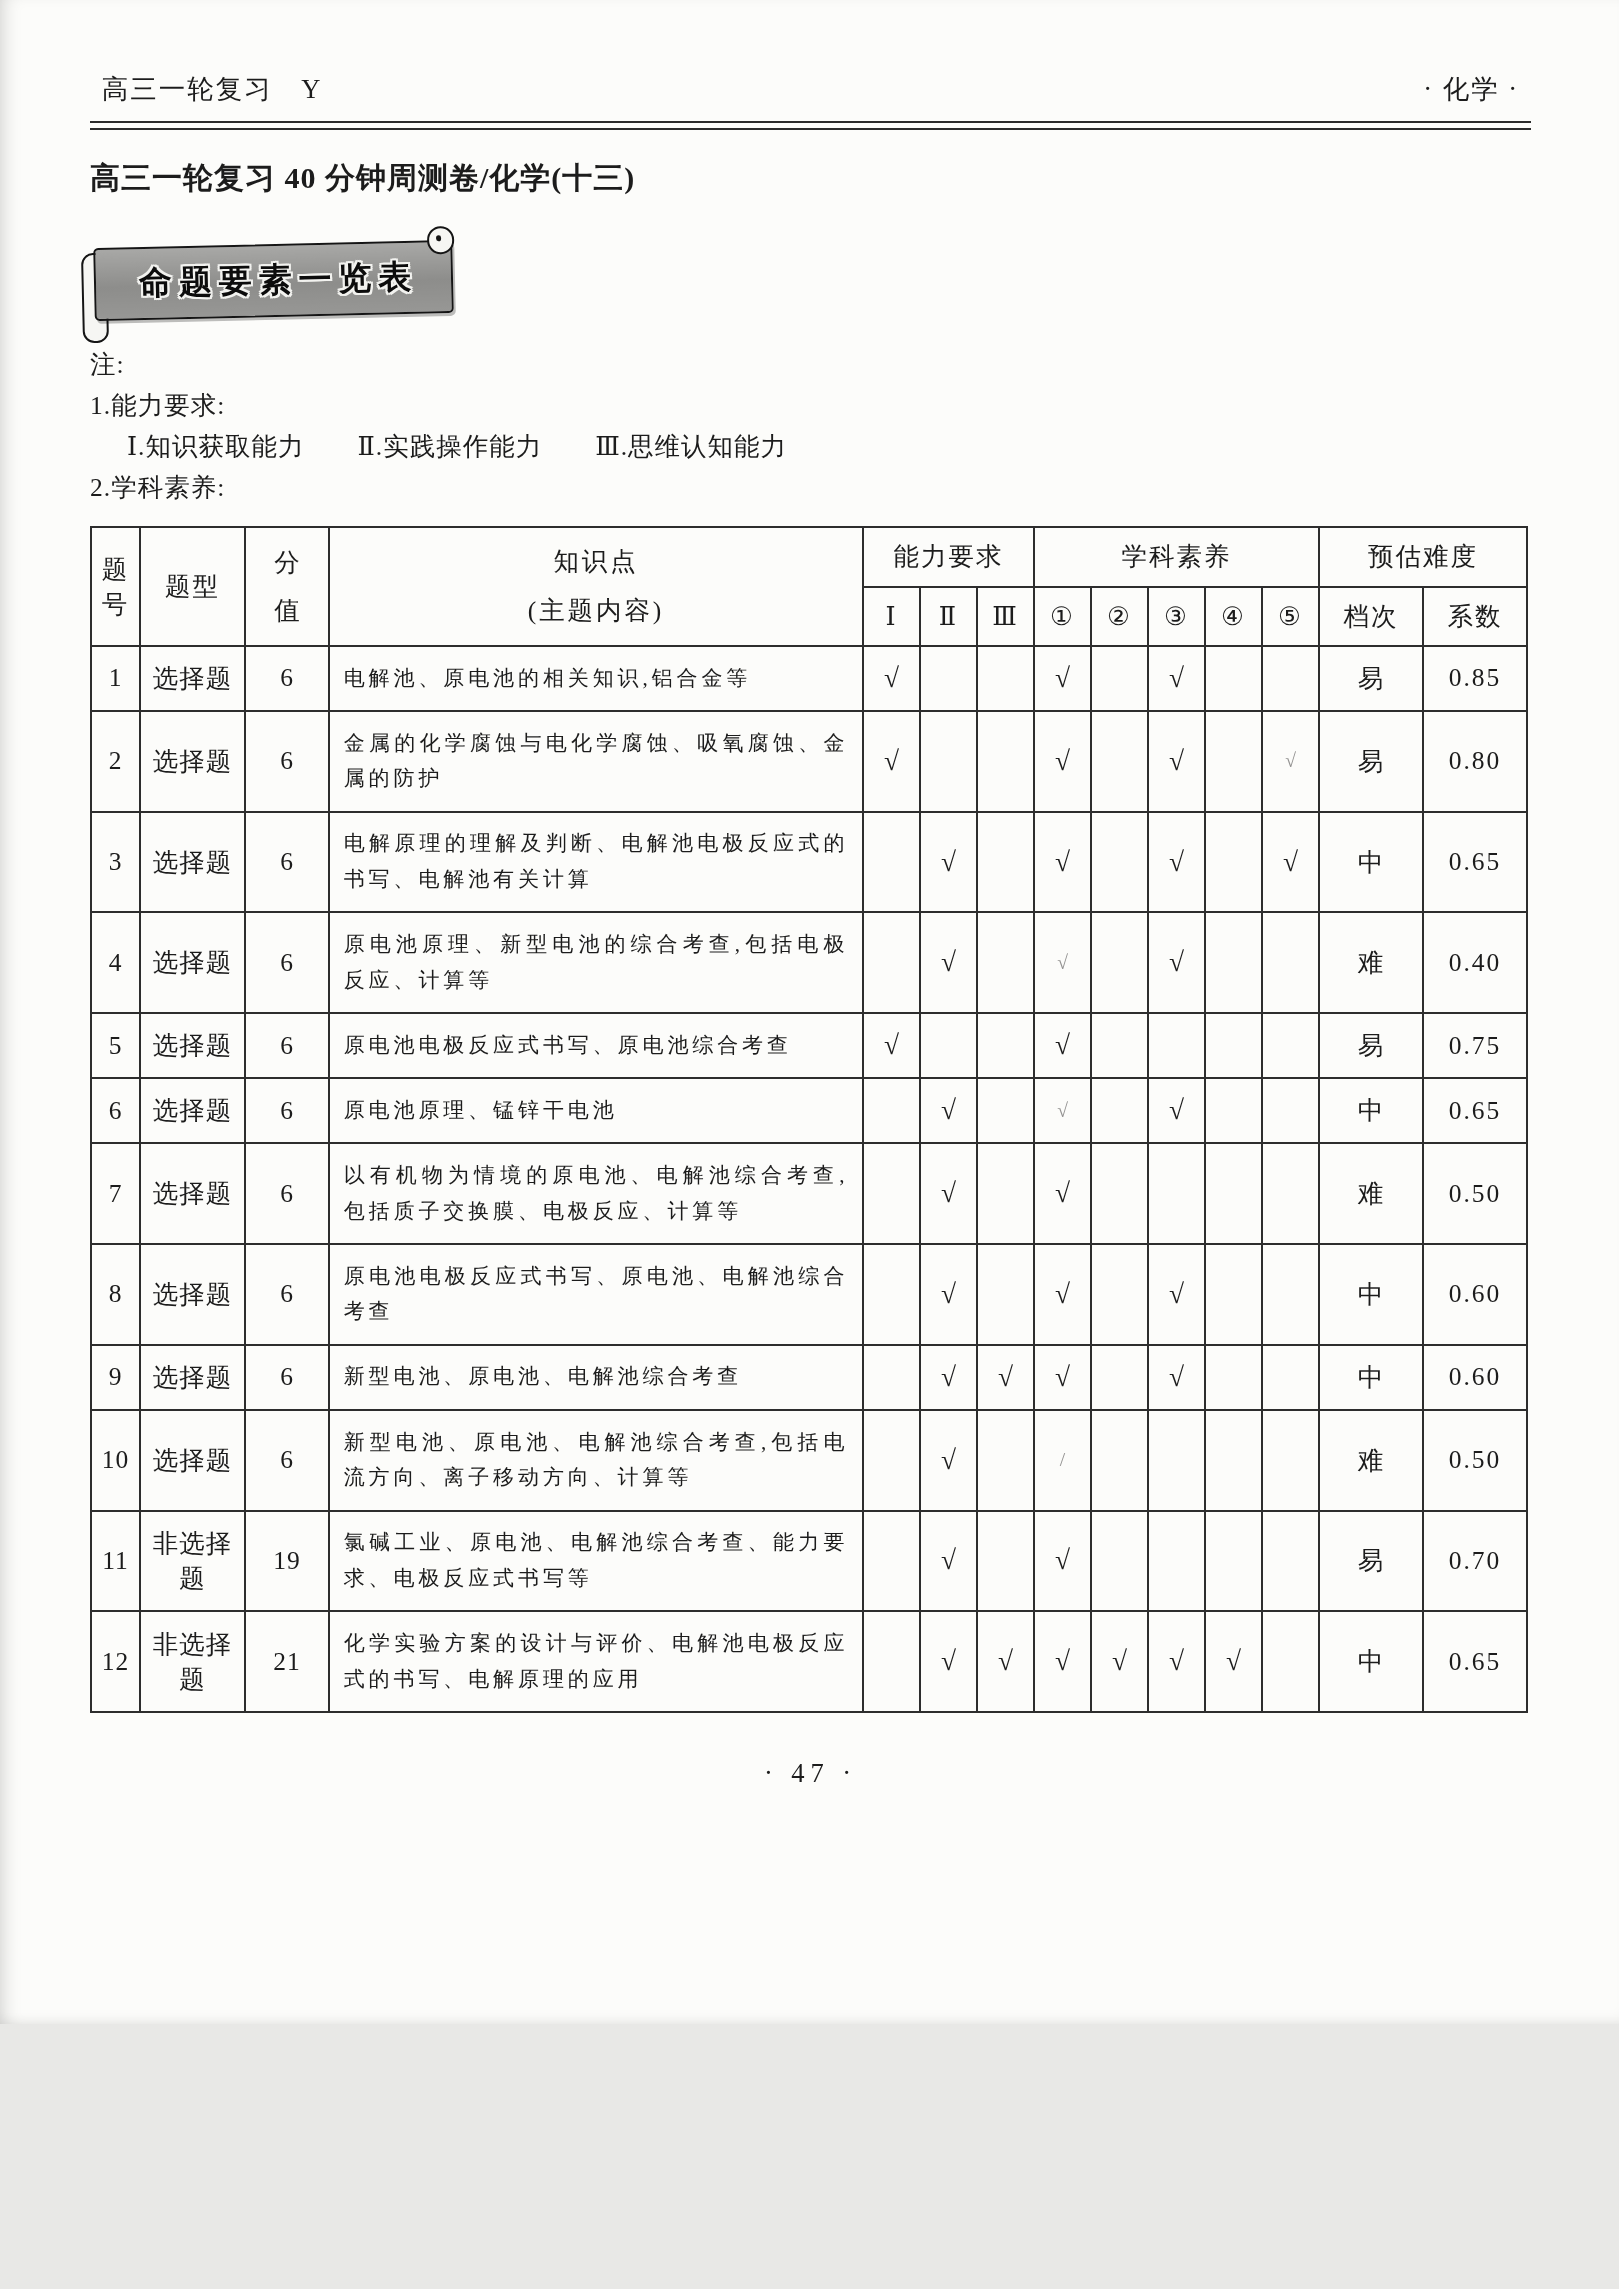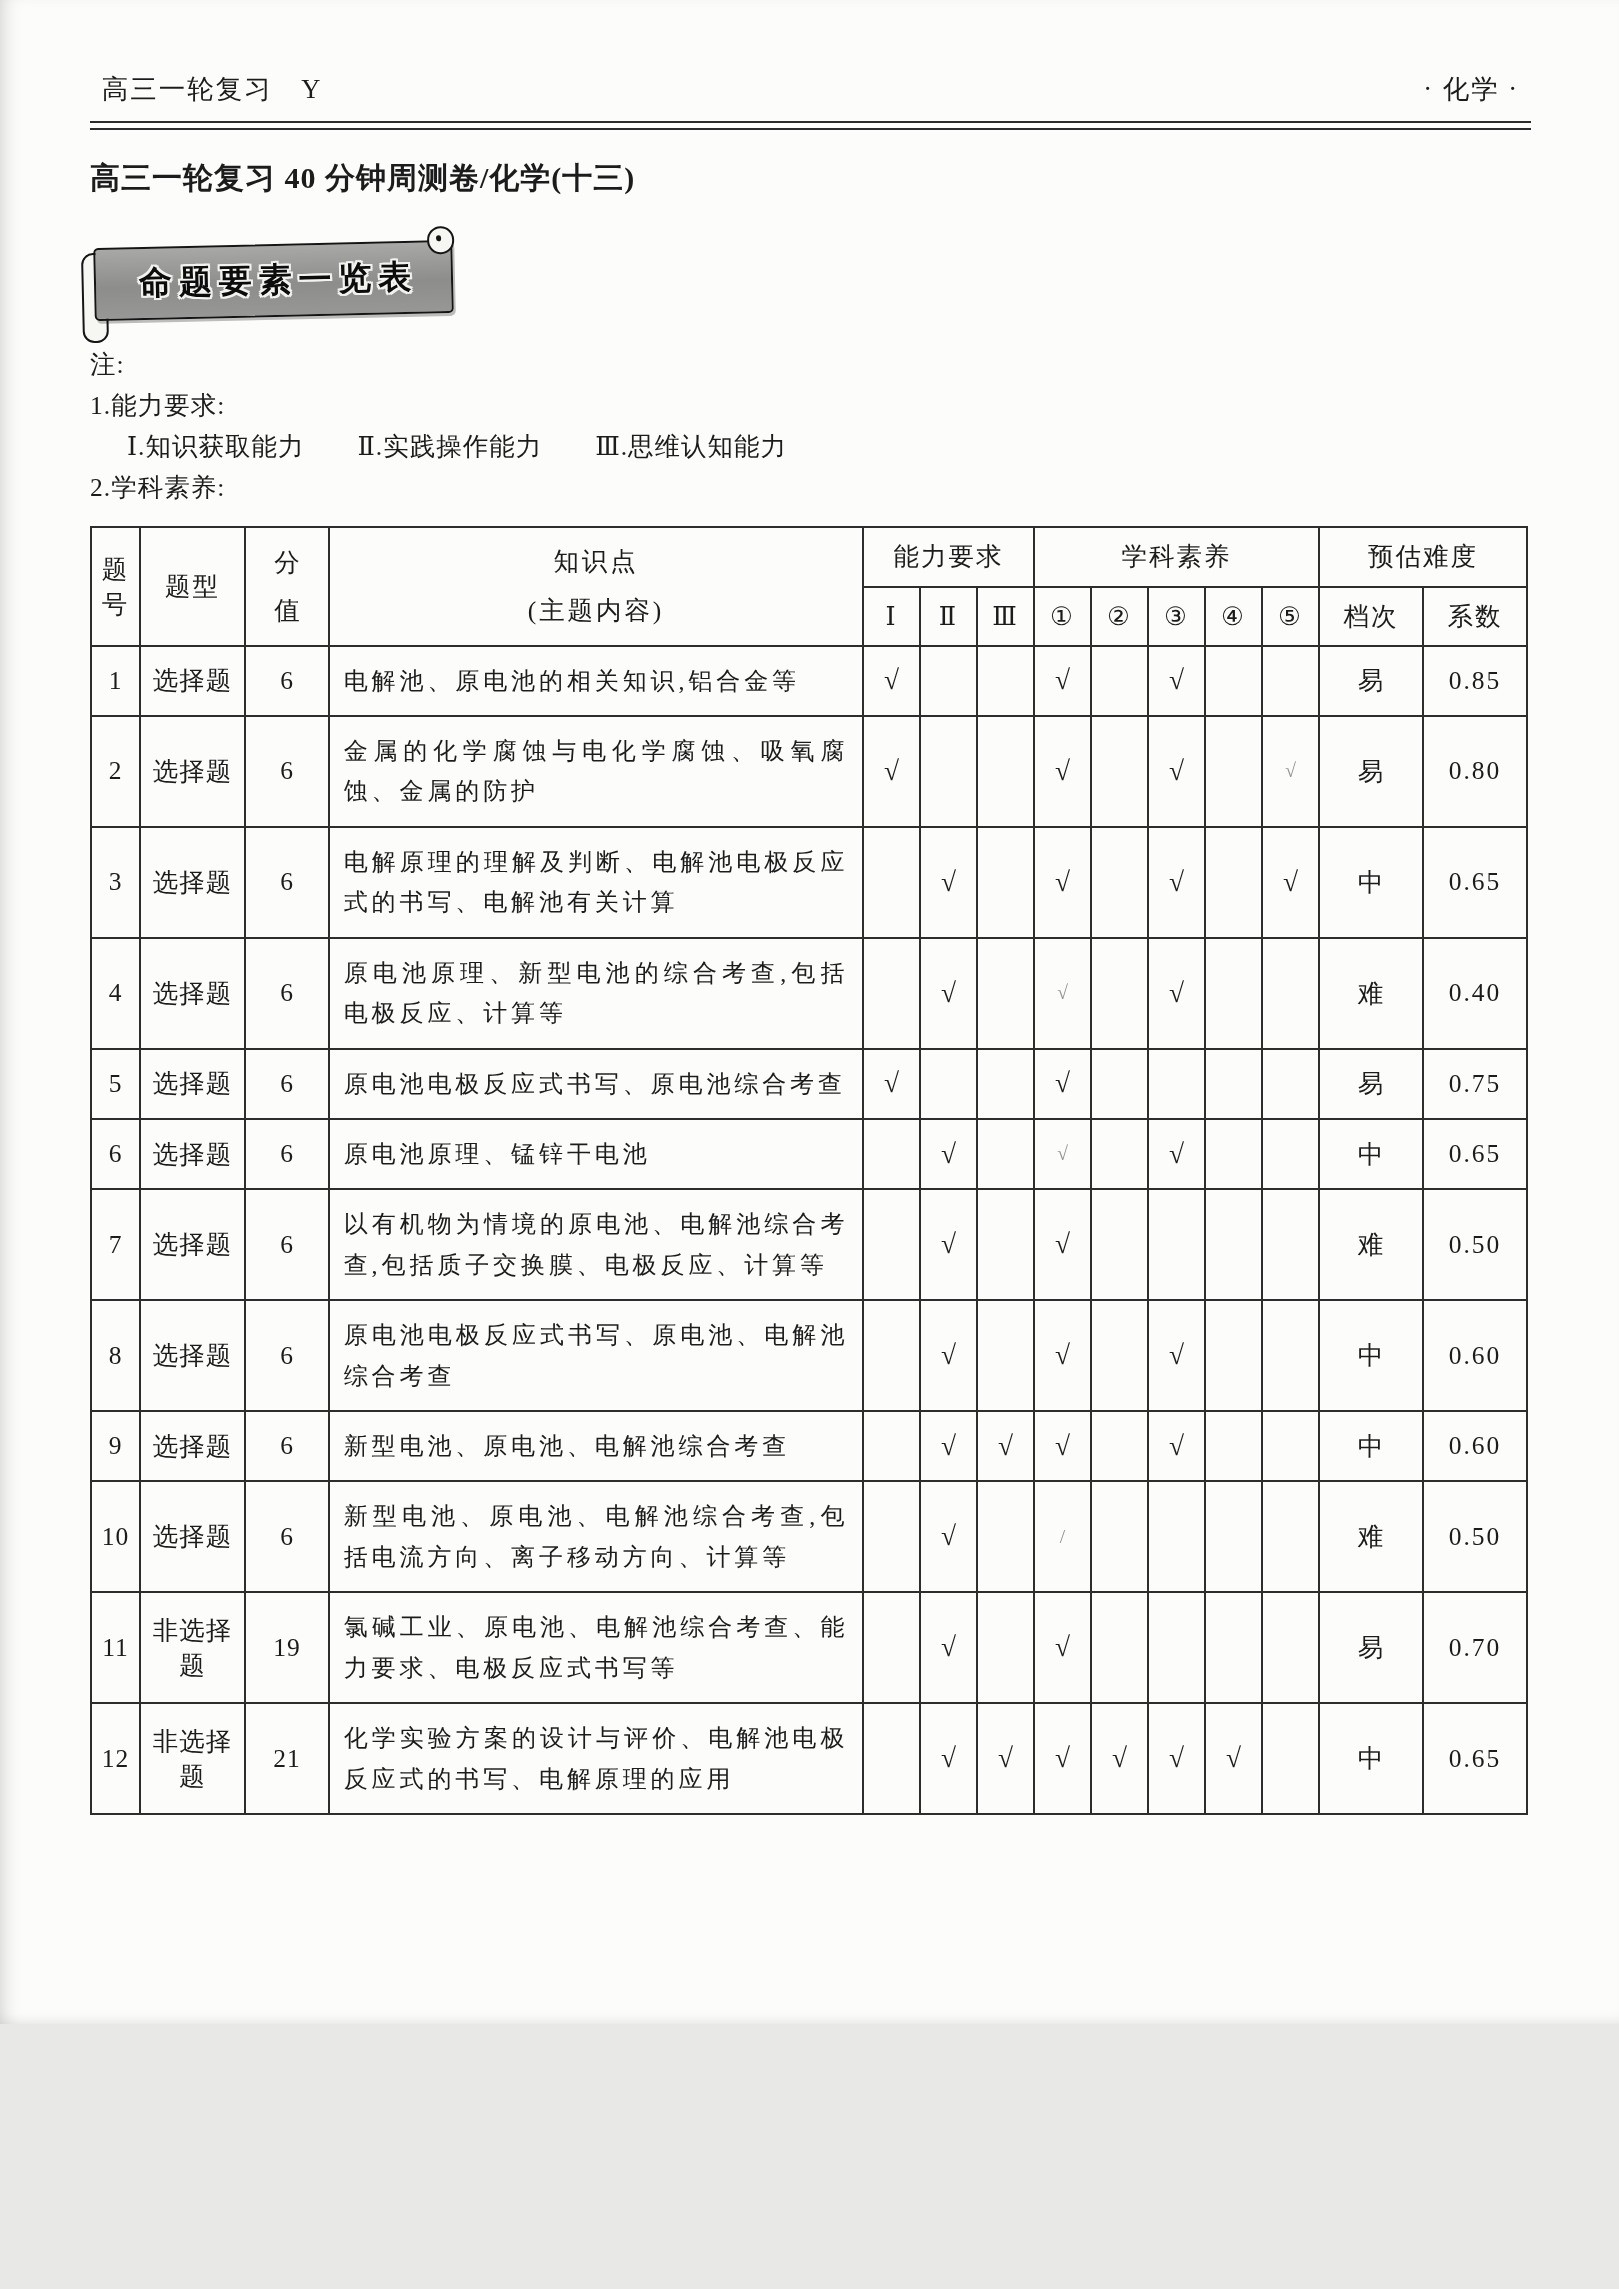--- a/index.html
+++ b/index.html
@@ -56,21 +56,21 @@
     margin-top:17.6px;
     border-collapse:collapse;table-layout:fixed;width:1437px;
     font-size:25.5px;
   }
   table.blueprint,table.blueprint th,table.blueprint td{border:2px solid #2d2d2d;}
   table.blueprint{border-width:2.9px;}
   th{font-weight:normal;padding:9.8px 3.9px;letter-spacing:2px;}
   td{padding:11.8px 5.9px;text-align:center;vertical-align:middle;letter-spacing:1px;}
   td.c-knowledge{
     text-align:justify;text-justify:inter-character;
-    font-size:24px;letter-spacing:3.9px;line-height:1.7;
+    font-size:21px;letter-spacing:3.9px;line-height:1.7;
     padding:13.7px 13.7px;
     border-radius:32px;
   }
   .stack{display:inline-block;width:1.1em;line-height:1.85;word-break:break-all;text-align:center;letter-spacing:0;}
   .th-knowledge div{line-height:1.9;letter-spacing:2.9px;}
   td.c-mark{font-size:27.4px;letter-spacing:0;padding:5.9px 2px;}
   td.c-mark.faint{color:#949392;font-size:19.6px;}
   td.c-coef{letter-spacing:2px;}
   
   .footer{margin-top:45px;text-align:center;font-size:26.5px;letter-spacing:5.9px;}
@@ -335,15 +335,16 @@
           <td class="c-mark">√</td>
           <td class="c-mark">√</td>
           <td class="c-mark">√</td>
           <td class="c-mark"></td>
           <td class="c-level">中</td>
           <td class="c-coef">0.65</td>
         </tr>
       </tbody>
   </table>
 
+  <div class="footer">· 47 ·</div>
 
 </div>
 
 
 </body></html>

